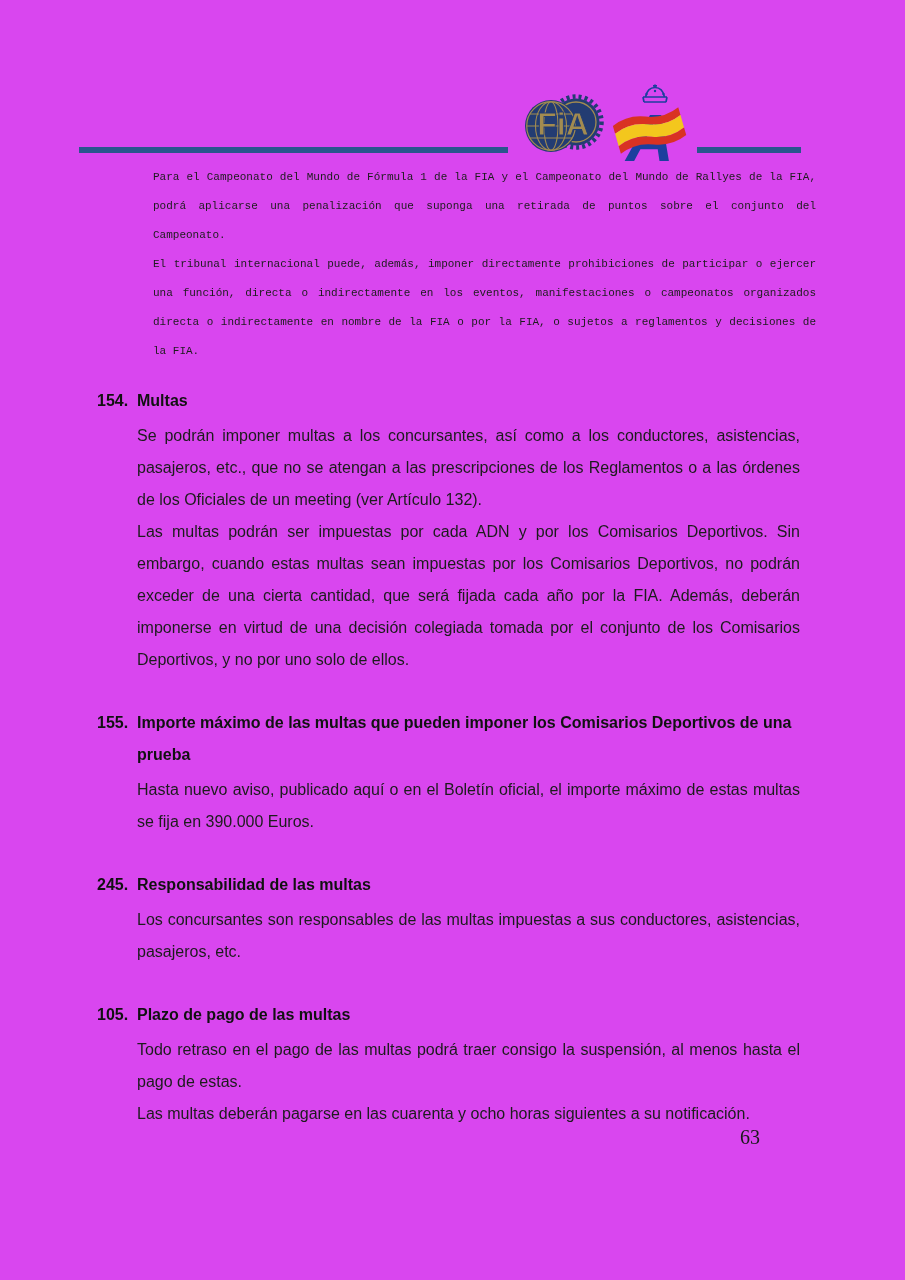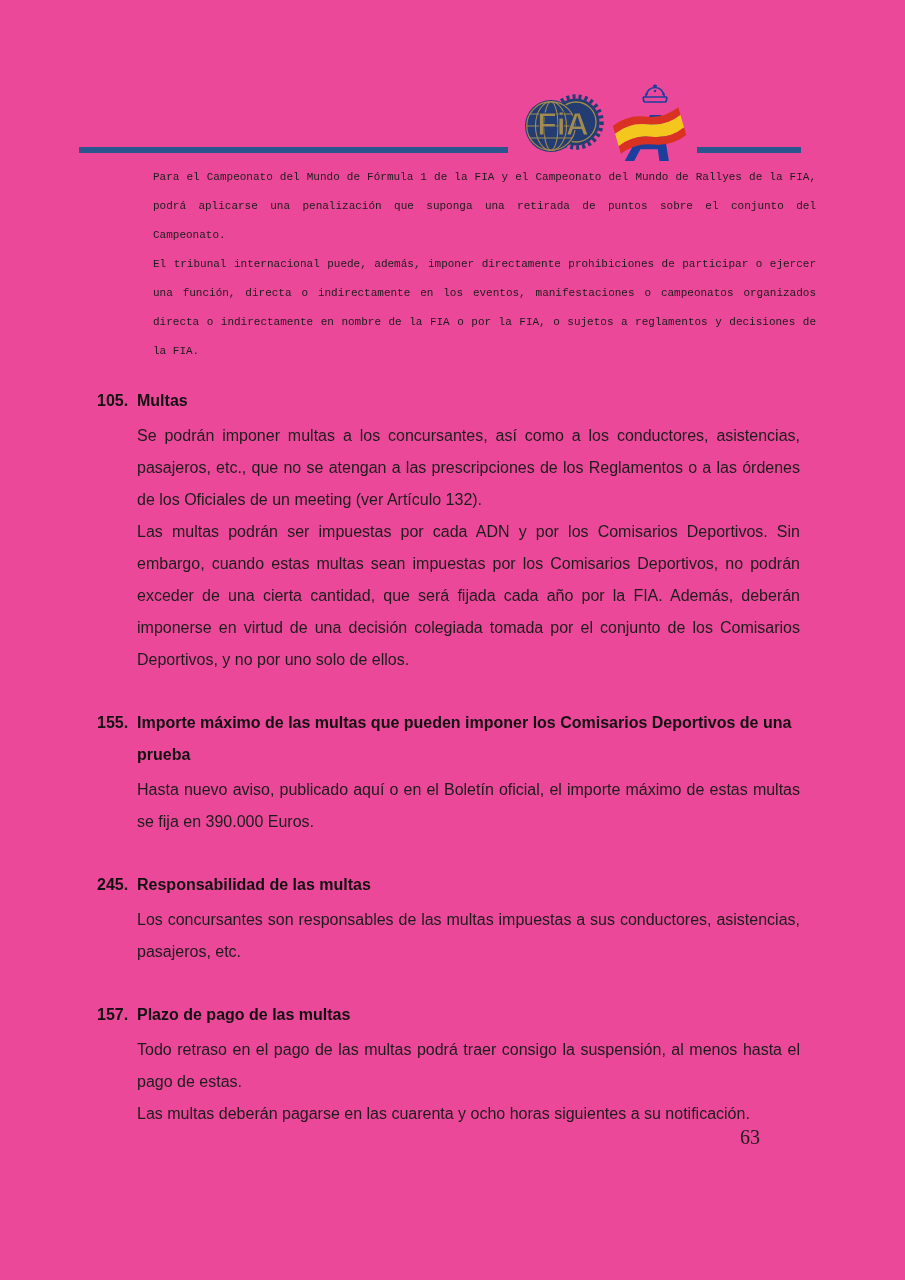--- a/index.html
+++ b/index.html
@@ -1,18 +1,18 @@
 <!DOCTYPE html>
 <html><head>
 <meta charset="utf-8">
 <style>
   html,body { margin:0; padding:0; background:#888; }
   .page {
     position:relative; width:905px; height:1280px; margin:0 auto;
-    background:#ec4899; overflow:hidden;
+    background:#d946ef; overflow:hidden;
     font-family:"Liberation Sans", sans-serif; color:#1c1c1c;
   }
   
   .rule { position:absolute; top:147px; height:6px; background:#2a568d; }
   .rule-left  { left:79px;  width:429px; }
   .rule-right { left:697px; width:104px; }
   .logo { position:absolute; }
   .fia-logo   { left:524px; top:85px; }
   .rfeda-logo { left:609px; top:82px; }
 
@@ -83,21 +83,21 @@
 
   <div class="content">
 
     <div class="intro">
       <p>Para el Campeonato del Mundo de Fórmula 1 de la FIA y el Campeonato del Mundo de Rallyes de la FIA, podrá aplicarse una penalización que suponga una retirada de puntos sobre el conjunto del Campeonato.</p>
       <p>El tribunal internacional puede, además, imponer directamente prohibiciones de participar o ejercer una función, directa o indirectamente en los eventos, manifestaciones o campeonatos organizados directa o indirectamente en nombre de la FIA o por la FIA, o sujetos a reglamentos y decisiones de la FIA.</p>
     </div>
 
     <div class="section first">
       <div class="sec-head">
-        <span>105.</span>
+        <span>154.</span>
         <span>Multas</span>
       </div>
       <p>Se podrán imponer multas a los concursantes, así como a los conductores, asistencias, pasajeros, etc., que no se atengan a las prescripciones de los Reglamentos o a las órdenes de los Oficiales de un meeting (ver Artículo 132).</p>
       <p>Las multas podrán ser impuestas por cada ADN y por los Comisarios Deportivos. Sin embargo, cuando estas multas sean impuestas por los Comisarios Deportivos, no podrán exceder de una cierta cantidad, que será fijada cada año por la FIA. Además, deberán imponerse en virtud de una decisión colegiada tomada por el conjunto de los Comisarios Deportivos, y no por uno solo de ellos.</p>
     </div>
 
     <div class="section">
       <div class="sec-head">
         <span>155.</span>
         <span>Importe máximo de las multas que pueden imponer los Comisarios Deportivos de una prueba</span>
@@ -108,21 +108,21 @@
     <div class="section">
       <div class="sec-head">
         <span>245.</span>
         <span>Responsabilidad de las multas</span>
       </div>
       <p>Los concursantes son responsables de las multas impuestas a sus conductores, asistencias, pasajeros, etc.</p>
     </div>
 
     <div class="section">
       <div class="sec-head">
-        <span>157.</span>
+        <span>105.</span>
         <span>Plazo de pago de las multas</span>
       </div>
       <p>Todo retraso en el pago de las multas podrá traer consigo la suspensión, al menos hasta el pago de estas.</p>
       <p>Las multas deberán pagarse en las cuarenta y ocho horas siguientes a su notificación.</p>
     </div>
 
   </div>
 
   <div class="pagenum">63</div>
 

